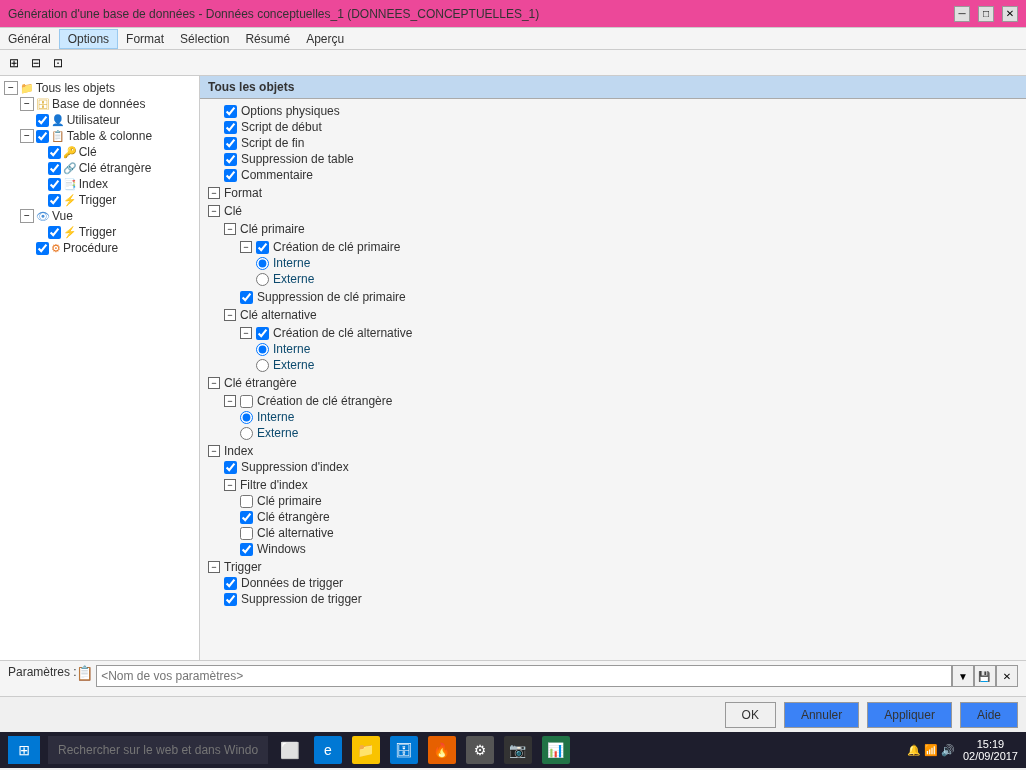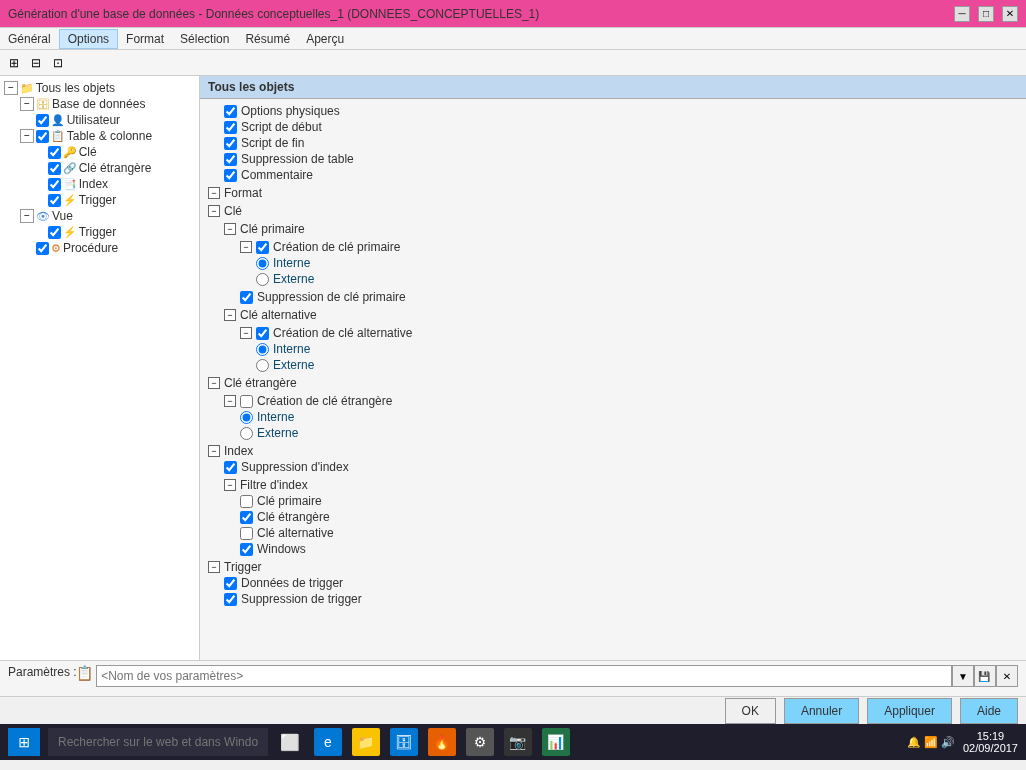--- a/index.html
+++ b/index.html
@@ -49,22 +49,22 @@
     .opt-radio input[type="radio"] { margin-right: 4px; }
     .opt-radio .label { font-size: 12px; color: #0c4a6e; }
 
     
     .params-bar { height: 36px; background: #f5f5f5; border-top: 1px solid #ccc; display: flex; align-items: flex-start; padding: 4px 8px; }
     .params-label { font-size: 12px; color: #333; }
     .params-input { flex: 1; height: 22px; border: 1px solid #999; padding: 2px 4px; font-size: 12px; background: #fff; color: #666; }
     .params-icon-btn { width: 22px; height: 22px; border: 1px solid #999; background: #f0f0f0; cursor: pointer; display: flex; align-items: center; justify-content: center; font-size: 10px; }
 
     
-    .button-bar { height: 28px; background: #f0f0f0; border-top: 1px solid #ccc; display: flex; align-items: center; justify-content: flex-end; padding: 4px 8px; gap: 8px; }
-    .btn { height: 26px; padding: 2px 16px; border: 1px solid #999; background: #7dd3fc; cursor: pointer; font-size: 12px; color: #333; }
+    .button-bar { height: 36px; background: #f0f0f0; border-top: 1px solid #ccc; display: flex; align-items: center; justify-content: flex-end; padding: 4px 8px; gap: 8px; }
+    .btn { height: 26px; padding: 2px 16px; border: 1px solid #999; background: #3b82f6; cursor: pointer; font-size: 12px; color: #333; }
     .btn.primary { background: #f0f0f0; }
 
     
     .taskbar { height: 36px; background: #1e1e2d; display: flex; align-items: center; justify-content: space-between; padding: 0 8px; }
     .taskbar-left { display: flex; align-items: center; gap: 8px; }
     .start-btn { background: #0078d4; color: #fff; border: none; width: 32px; height: 28px; display: flex; align-items: center; justify-content: center; cursor: pointer; font-size: 14px; }
     .search-bar { background: #2d2d3d; border: none; color: #aaa; padding: 4px 10px; width: 220px; height: 28px; font-size: 12px; }
     .taskbar-icons { display: flex; gap: 10px; align-items: center; }
     .taskbar-app-icon { width: 28px; height: 28px; background: #333; border-radius: 2px; display: flex; align-items: center; justify-content: center; cursor: pointer; font-size: 14px; }
     .taskbar-right { display: flex; align-items: center; gap: 8px; color: #fff; font-size: 11px; }

